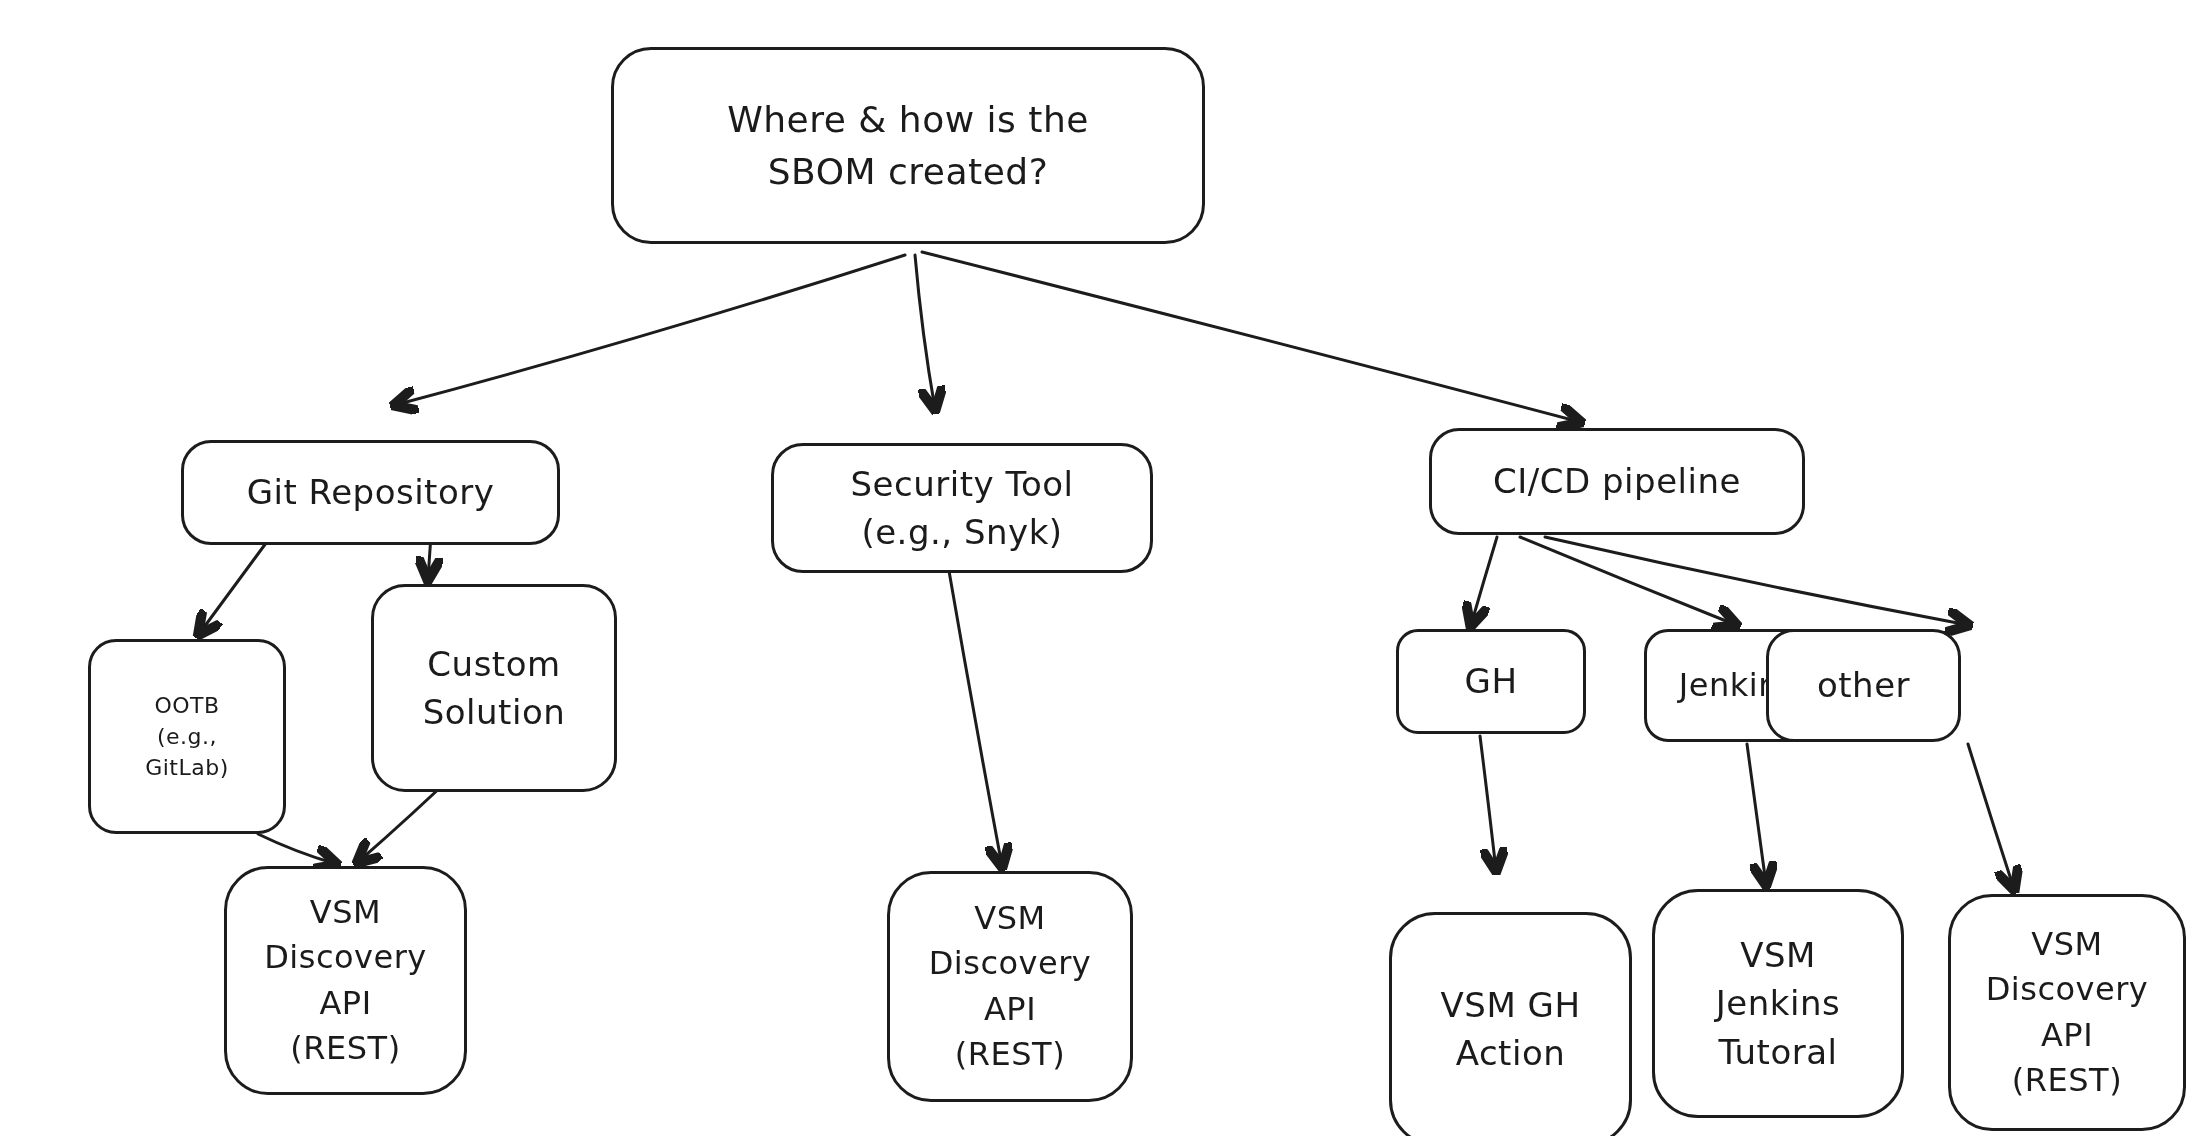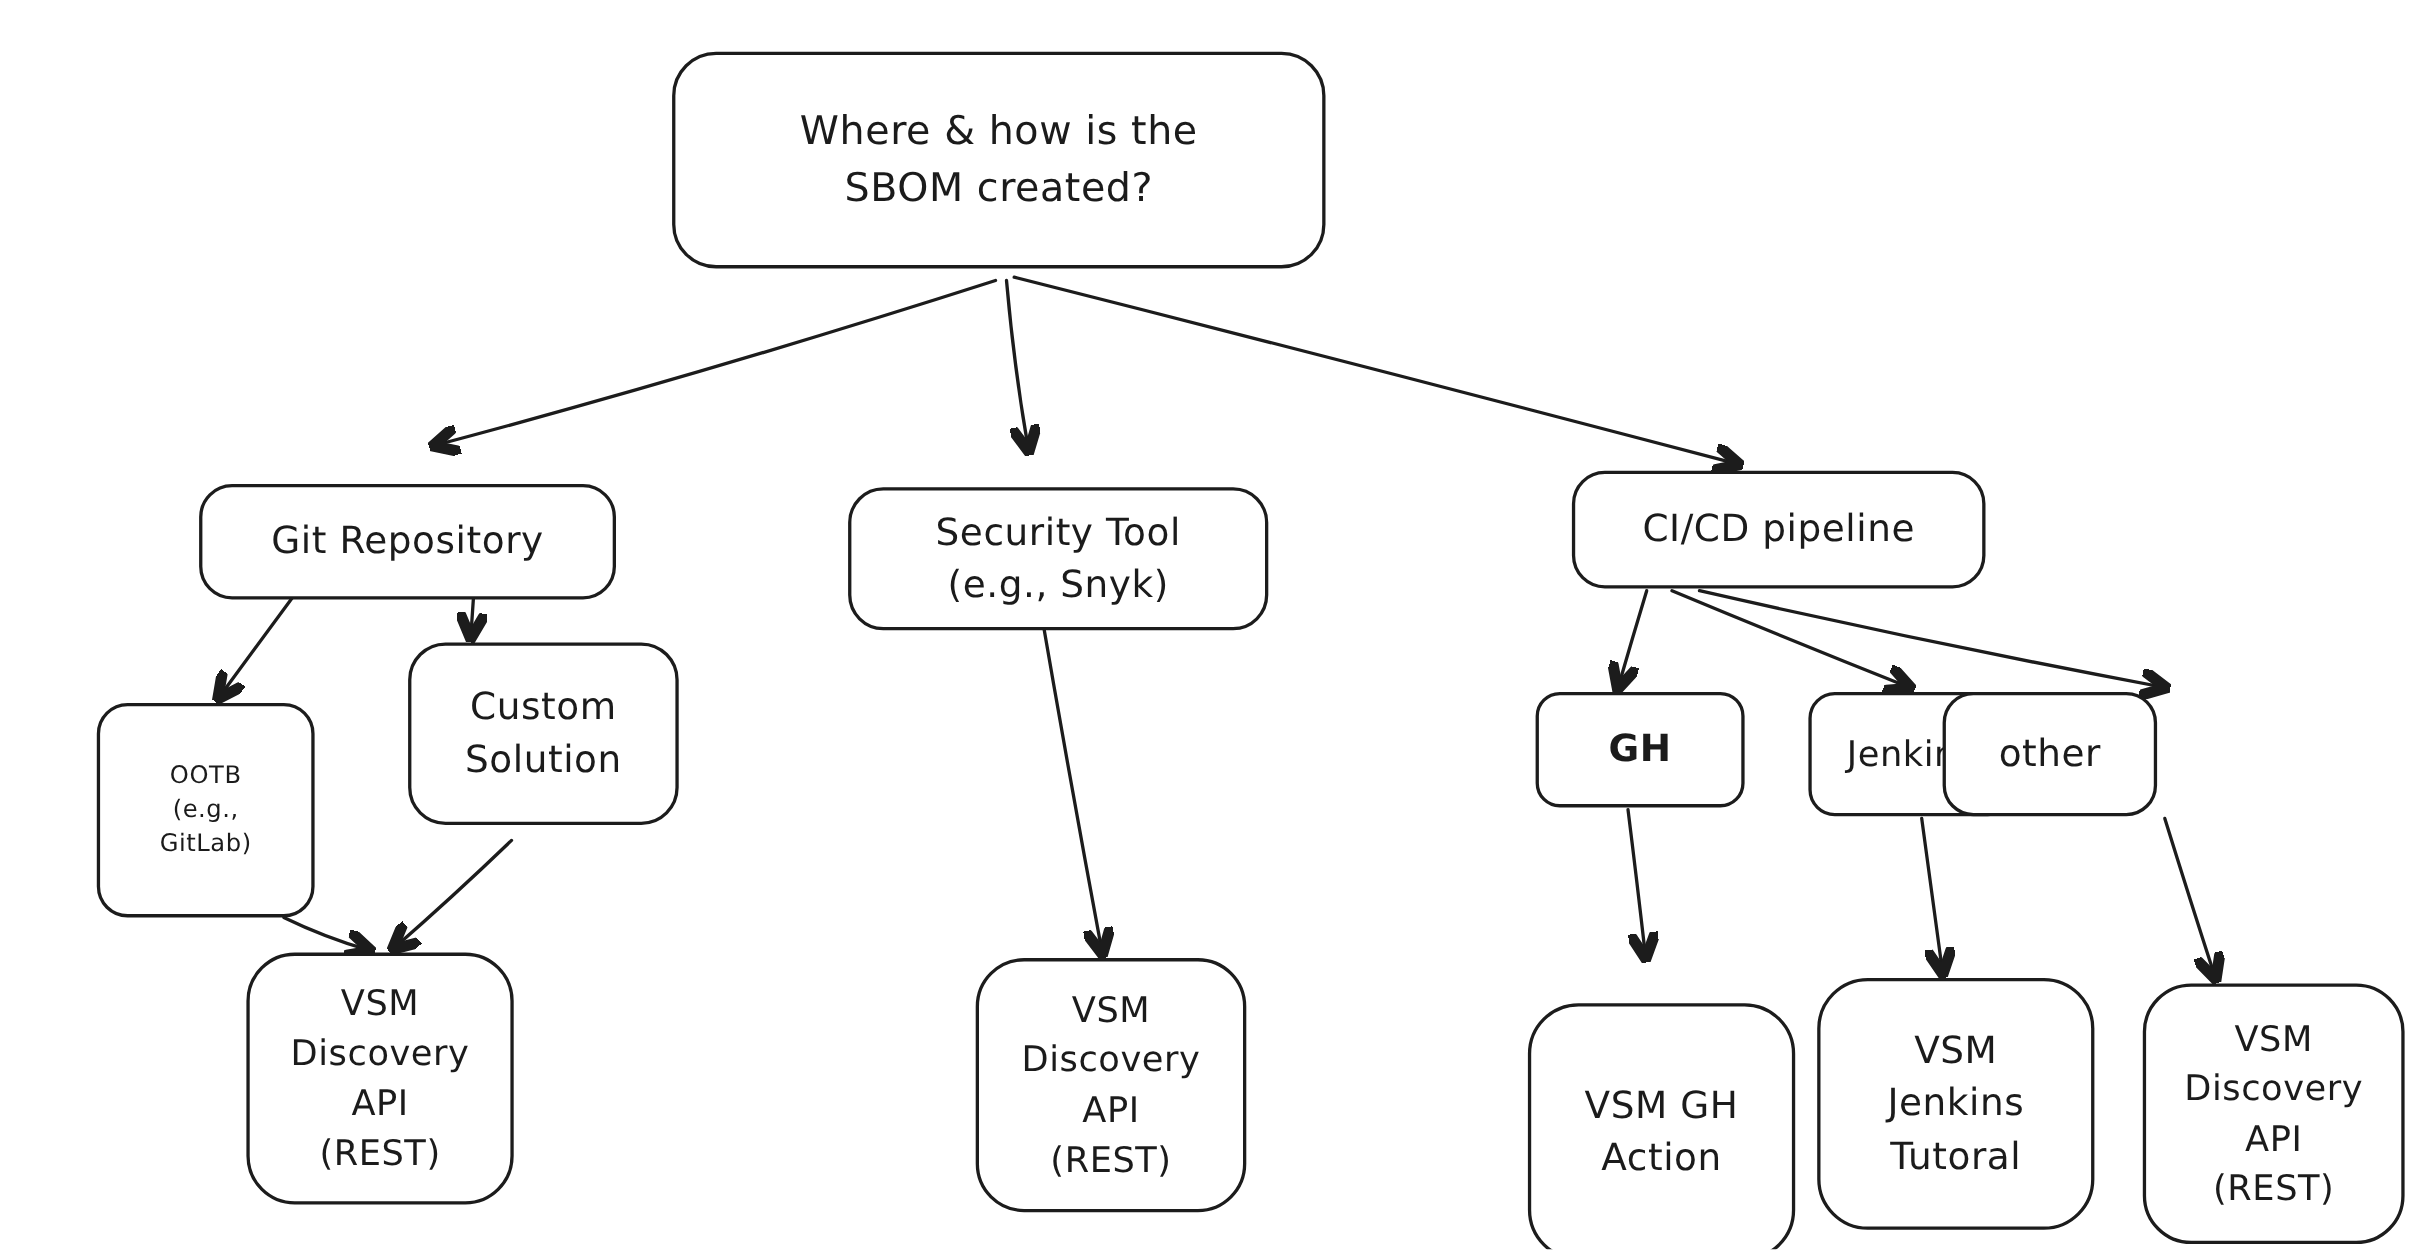--- a/index.html
+++ b/index.html
@@ -30,26 +30,26 @@
     color:#1b1b1b;
   }
   
   .n-root   {left:611px;  top:47px;  width:594px; height:197px; border-radius:40px;}
   .n-root .label{font-size:36px;}
   .n-git    {left:181px;  top:412px; width:379px; height:105px; border-radius:30px;margin-top:28px;}
   .n-sec    {left:771px;  top:416px; width:382px; height:130px; border-radius:32px;margin-top:27px;}
   .n-cicd   {left:1411px; top:428px; width:376px; height:107px; border-radius:30px;margin-left:18px;}
   .n-ootb   {left:88px;   top:639px; width:198px; height:195px; border-radius:28px;}
   .n-ootb .label{font-size:22px;}
-  .n-custom {left:371px;  top:584px; width:246px; height:166px; border-radius:34px;}
+  .n-custom {left:371px;  top:584px; width:246px; height:208px; border-radius:34px;}
   .n-vsm1   {left:224px;  top:866px; width:243px; height:229px; border-radius:44px;}
   .n-vsm1 .label{font-size:32px;}
   .n-vsm2   {left:887px;  top:871px; width:246px; height:231px; border-radius:44px;}
   .n-vsm2 .label{font-size:32px;}
-  .n-gh     {left:1396px; top:629px; width:190px; height:105px; border-radius:22px;font-weight:bold;}
+  .n-gh     {left:1396px; top:629px; width:190px; height:105px; border-radius:22px;}
   .n-jenkins{left:1644px; top:629px; width:187px; height:113px; border-radius:24px;}
   .n-jenkins .label{font-size:32px;}
   .n-other  {left:1766px; top:629px; width:195px; height:113px; border-radius:28px;}
   .n-vsmgh  {left:1389px; top:912px; width:243px; height:234px; border-radius:46px;}
   .n-vsmjen {left:1652px; top:889px; width:252px; height:229px; border-radius:46px;}
   .n-vsm3   {left:1948px; top:894px; width:238px; height:237px; border-radius:44px;}
   .n-vsm3 .label{font-size:32px;}
 </style>
 </head>
 <body>

